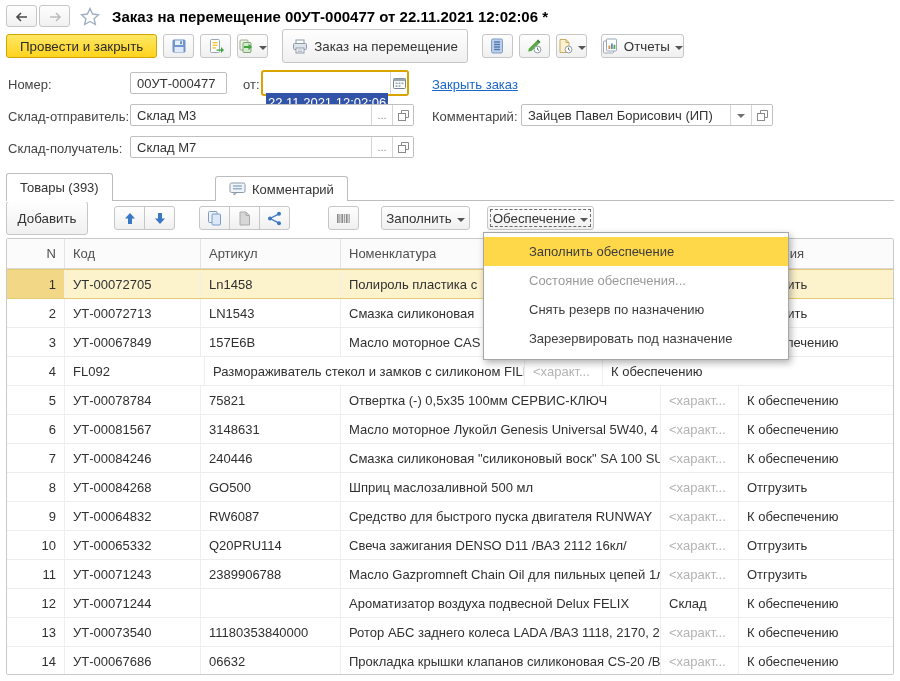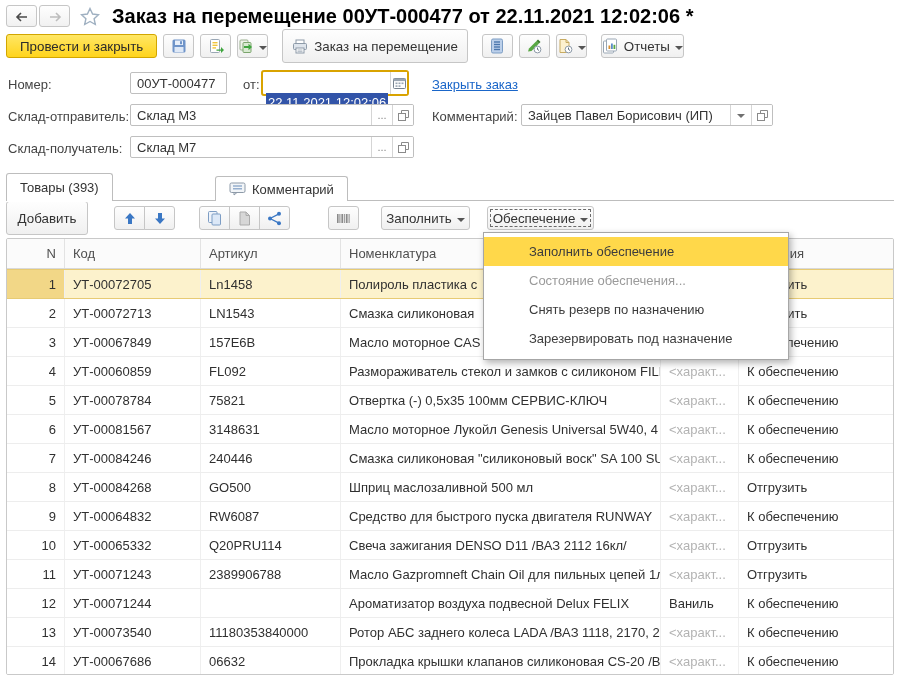--- a/index.html
+++ b/index.html
@@ -7,21 +7,21 @@
   body { font-family: "Liberation Sans", "DejaVu Sans", sans-serif; font-size: 13px; color: #333; }
   .page { position: relative; width: 900px; height: 681px; background: #fff; }
 
   
   .titlebar { position: absolute; top: 4px; left: 6px; height: 24px; display: flex; align-items: center; }
   .navbtn { width: 31px; height: 22px; border: 1px solid #c6c6c6; border-radius: 3px;
             background: linear-gradient(#fefefe, #f1f1f1); display: flex; align-items: center;
             justify-content: center; font-size: 15px; color: #4a4a4a; margin-right: 2px; cursor: pointer; }
   .navbtn.disabled { color: #bdbdbd; }
   .star { margin: 0 6px 0 8px; display: flex; align-items: center; }
-  .doc-title { font-size: 20px; font-weight: bold; color: #000; margin-left: 6px; white-space: nowrap; }
+  .doc-title { font-size: 15px; font-weight: bold; color: #000; margin-left: 6px; white-space: nowrap; }
 
   
   .cmdbar { position: absolute; top: 33px; left: 6px; height: 26px; display: flex; align-items: center; }
   .btn { height: 24px; border: 1px solid #c6c6c6; border-radius: 3px; background: linear-gradient(#fefefe, #f0f0f0);
          display: inline-flex; align-items: center; justify-content: center; padding: 16px 9px;
          color: #333; white-space: nowrap; cursor: pointer; }
   .btn.icononly { width: 31px; padding: 0; }
   .btn.split { padding: 0 0; }
   .btn.primary { background: linear-gradient(#ffe765, #ffd41d); border-color: #d2a600; font-weight: normal; padding: 8px 13px; color: #2b2b2b; }
   .caret { width: 0; height: 0; border: 4px solid transparent; border-top-color: #555; margin-left: 5px; margin-top: 7px; }
@@ -374,21 +374,20 @@
     <div class="td c-n">3</div>
     <div class="td c-code">УТ-00067849</div>
     <div class="td c-article">157E6B</div>
     <div class="td c-name">Масло моторное CAS</div>
     <div class="td c-charact"></div>
     <div class="td c-action">К обеспечению</div>
   </div>
 
   <div class="tr">
     <div class="td c-n">4</div>
-    <div class="td c-code">УТ-00060859</div>
     <div class="td c-article">FL092</div>
     <div class="td c-name">Размораживатель стекол и замков с силиконом FILL...</div>
     <div class="td c-charact dim">&lt;характ...</div>
     <div class="td c-action">К обеспечению</div>
   </div>
 
   <div class="tr">
     <div class="td c-n">5</div>
     <div class="td c-code">УТ-00078784</div>
     <div class="td c-article">75821</div>
@@ -449,21 +448,21 @@
     <div class="td c-name">Масло Gazpromneft Chain Oil для пильных цепей 1л</div>
     <div class="td c-charact dim">&lt;характ...</div>
     <div class="td c-action">Отгрузить</div>
   </div>
 
   <div class="tr">
     <div class="td c-n">12</div>
     <div class="td c-code">УТ-00071244</div>
     <div class="td c-article"></div>
     <div class="td c-name">Ароматизатор воздуха подвесной Delux FELIX</div>
-    <div class="td c-charact">Ваниль</div>
+    <div class="td c-charact">Склад</div>
     <div class="td c-action">К обеспечению</div>
   </div>
 
   <div class="tr">
     <div class="td c-n">13</div>
     <div class="td c-code">УТ-00073540</div>
     <div class="td c-article">11180353840000</div>
     <div class="td c-name">Ротор АБС заднего колеса LADA /ВАЗ 1118, 2170, 2...</div>
     <div class="td c-charact dim">&lt;характ...</div>
     <div class="td c-action">К обеспечению</div>

